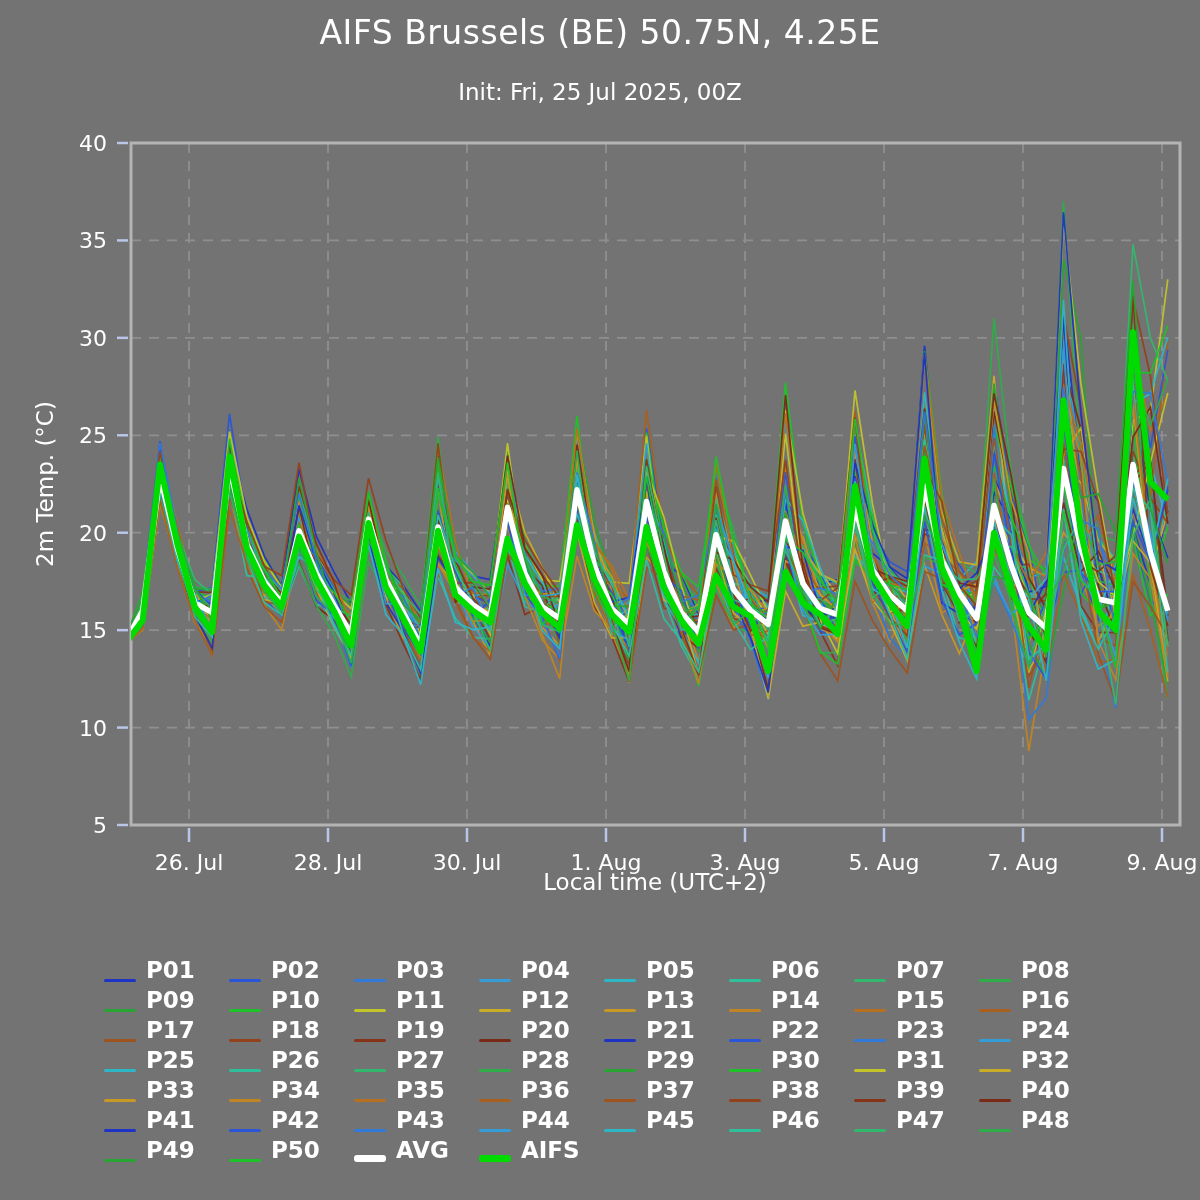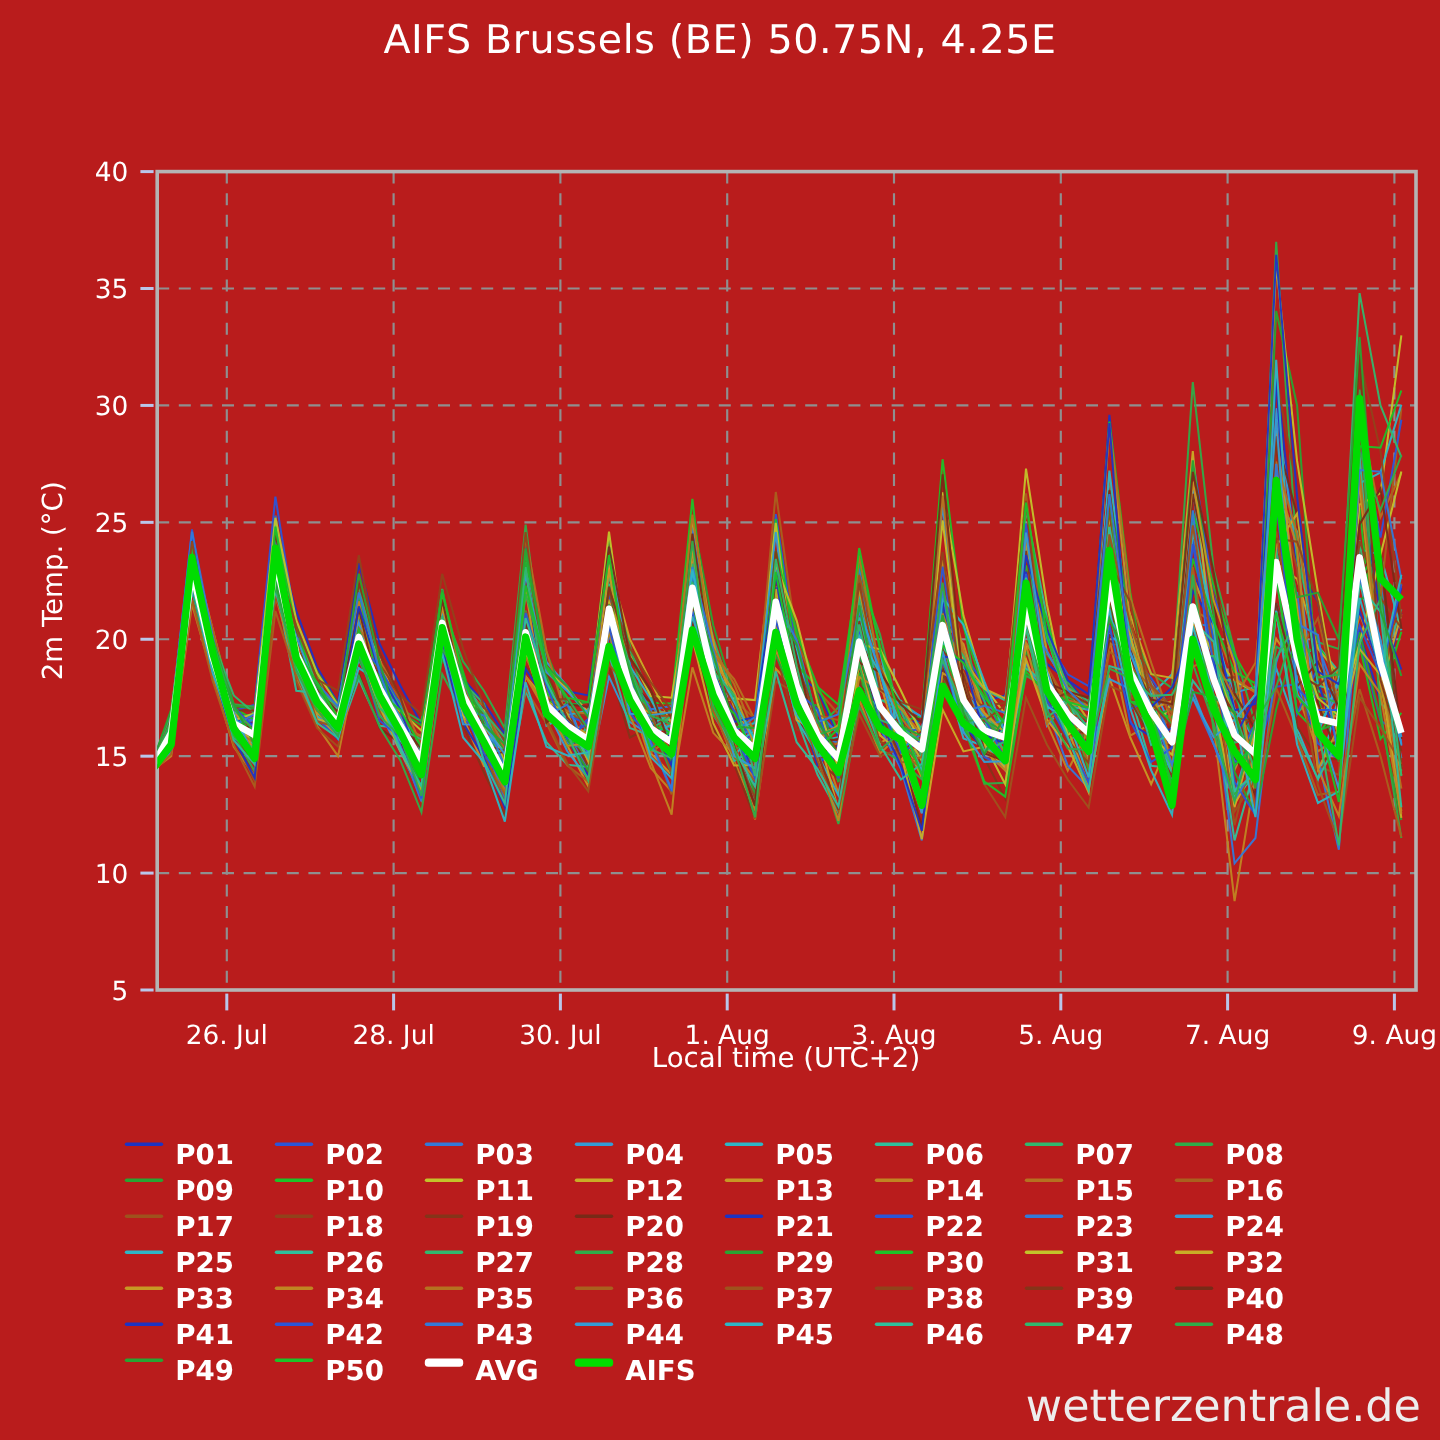--- a/index.html
+++ b/index.html
@@ -1,41 +1,42 @@
 <!DOCTYPE html>
 <html><head>
 <meta charset="utf-8">
 <style>
   html,body{margin:0;padding:0;background:#000;}
-  #stage{position:relative;width:1200px;height:1200px;background:#b91c1c;overflow:hidden;
+  #stage{position:relative;width:1200px;height:1200px;background:#737373;overflow:hidden;
          font-family:"DejaVu Sans","Liberation Sans",sans-serif;color:#fff;}
   .abs{position:absolute;}
   #title{left:0;top:13px;width:1200px;text-align:center;font-size:33px;letter-spacing:.5px;}
   #subtitle{left:0;top:79px;width:1200px;text-align:center;font-size:23px;}
   #ylabel{left:45px;top:484px;transform:translate(-50%,-50%) rotate(-90deg);
           white-space:nowrap;font-size:23px;}
   #xlabel{left:0;top:869px;width:1310px;text-align:center;font-size:23px;}
   #watermark{right:16px;top:1150px;font-size:37px;color:#ededed;}
   #chart-svg{position:absolute;left:0;top:0;}
   #chart-svg text{fill:#fff;font-family:"DejaVu Sans","Liberation Sans",sans-serif;font-size:22px;}
   .grid{stroke:#8f8f8f;stroke-width:1.8;stroke-dasharray:10 8;}
   .border{fill:none;stroke:#b4b4b4;stroke-width:3;}
   .tick{stroke:#b9c6ea;stroke-width:2.5;}
   .member{fill:none;stroke-width:1.7;opacity:.95;}
   #legend{left:104px;top:952px;display:grid;grid-template-columns:repeat(8,125px);
           grid-auto-rows:30px;}
-  .lg-item{display:flex;align-items:flex-start;}
+  .lg-item{display:flex;align-items:flex-end;}
   .sw{width:32px;flex:0 0 32px;margin-right:10px;border-radius:3px;}
   .lb{font-size:23px;font-weight:bold;color:#fff;line-height:1;}
 </style>
 </head>
 <body>
 
 <div id="stage">
   <div class="abs" id="title">AIFS Brussels (BE) 50.75N, 4.25E</div>
+  <div class="abs" id="subtitle">Init: Fri, 25 Jul 2025, 00Z</div>
   <div class="abs" id="ylabel">2m Temp. (°C)</div>
   <div class="abs" id="xlabel">Local time (UTC+2)</div>
 
   <svg id="chart-svg" width="1200" height="1200" viewBox="0 0 1200 1200">
       <defs>
         <clipPath id="plotclip">
           <rect x="131" y="143" width="1049" height="682"></rect>
         </clipPath>
       </defs>
       <line x1="131" y1="727.5714285714286" x2="1180" y2="727.5714285714286" class="grid"></line>
@@ -345,14 +346,13 @@
       <div class="lg-item">
         <span class="sw" style="background: rgb(255, 255, 255); height: 7px;"></span>
         <span class="lb">AVG</span>
       </div>
       <div class="lg-item">
         <span class="sw" style="background: rgb(0, 220, 0); height: 7px;"></span>
         <span class="lb">AIFS</span>
       </div>
     </div>
 
-  <div class="abs" id="watermark">wetterzentrale.de</div>
 </div>
 
 </body></html>

